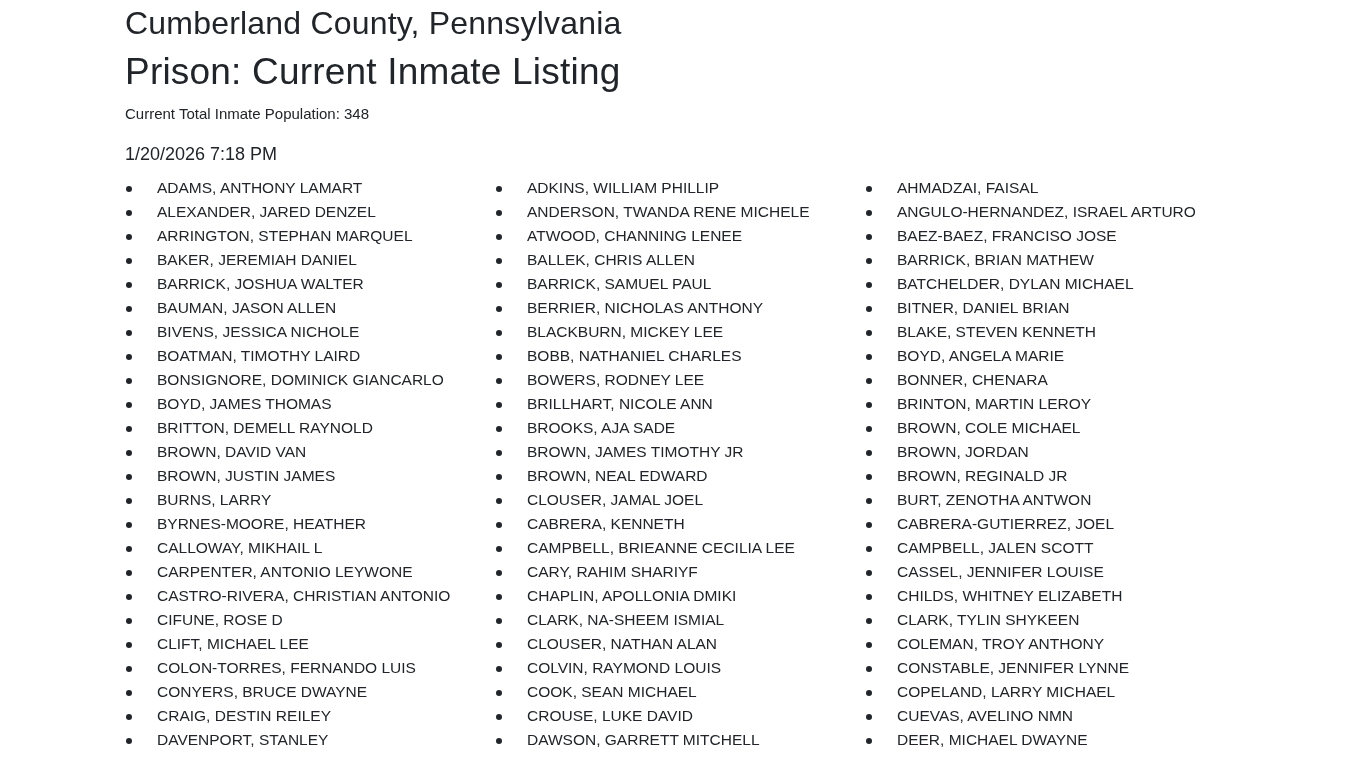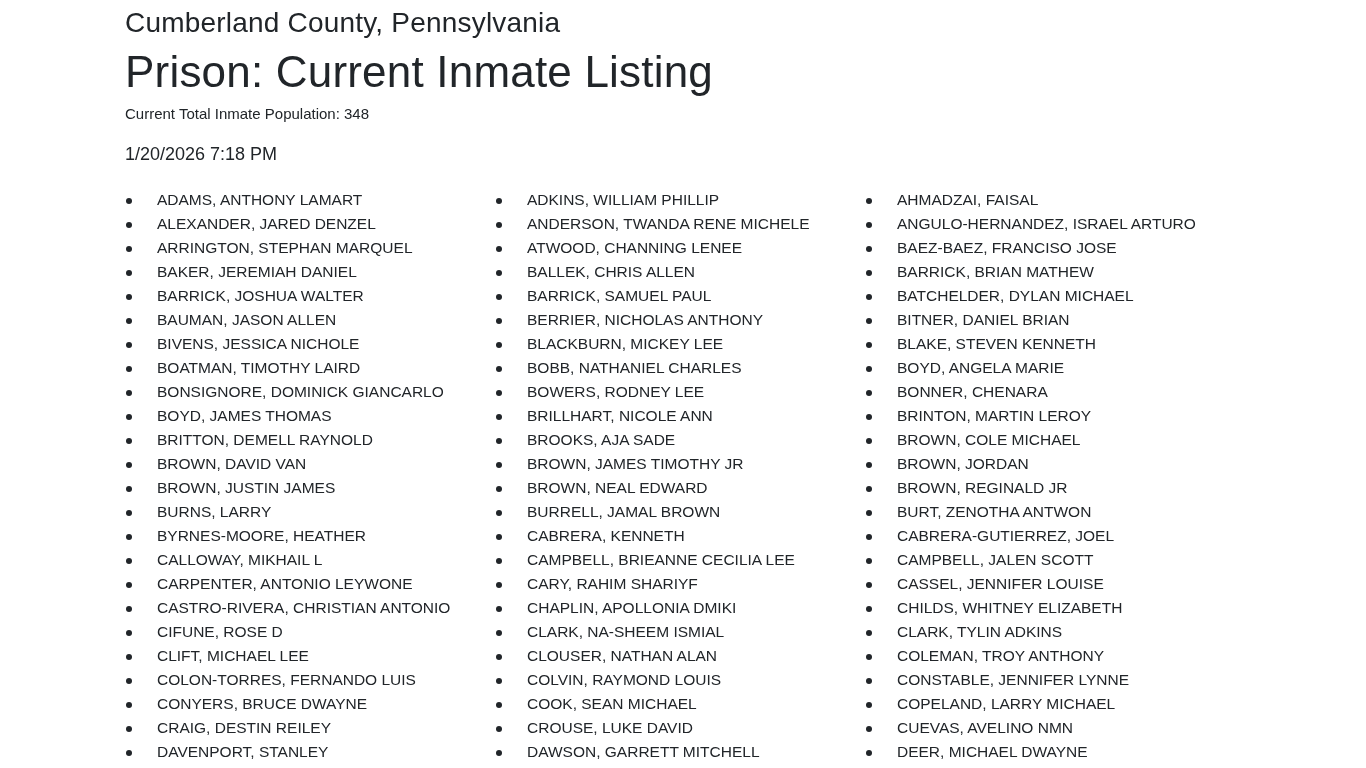--- a/index.html
+++ b/index.html
@@ -13,48 +13,48 @@
     overflow: hidden;
     font-family: "Liberation Sans", "DejaVu Sans", sans-serif;
     color: #212529;
   }
   .container {
     position: relative;
     margin-left: 125px;
     width: 1116px;
   }
   .county-title {
-    font-size: 28px;
+    font-size: 32px;
     font-weight: 500;
     line-height: 38px;
     margin: 4px 0 0 0;
     padding: 0;
     letter-spacing: 0.2px;
   }
   .page-title {
-    font-size: 44px;
+    font-size: 37px;
     font-weight: 500;
     line-height: 44px;
     margin: 8px 0 0 0;
     padding: 0;
     letter-spacing: 0.2px;
   }
   .population {
     font-size: 15px;
     line-height: 20px;
     margin: 10px 0 0 0;
   }
   .timestamp {
     font-size: 18px;
     line-height: 20px;
     margin: 20px 0 0 0;
   }
   .columns {
     display: flex;
-    margin-top: 24px;
+    margin-top: 12px;
   }
   .col {
     width: 370px;
     margin: 0;
     padding: 0;
     list-style: none;
   }
   .col li {
     position: relative;
     height: 24px;
@@ -118,21 +118,21 @@
         <li>BALLEK, CHRIS ALLEN</li>
         <li>BARRICK, SAMUEL PAUL</li>
         <li>BERRIER, NICHOLAS ANTHONY</li>
         <li>BLACKBURN, MICKEY LEE</li>
         <li>BOBB, NATHANIEL CHARLES</li>
         <li>BOWERS, RODNEY LEE</li>
         <li>BRILLHART, NICOLE ANN</li>
         <li>BROOKS, AJA SADE</li>
         <li>BROWN, JAMES TIMOTHY JR</li>
         <li>BROWN, NEAL EDWARD</li>
-        <li>BURRELL, JAMAL BROWN</li>
+        <li>CLOUSER, JAMAL JOEL</li>
         <li>CABRERA, KENNETH</li>
         <li>CAMPBELL, BRIEANNE CECILIA LEE</li>
         <li>CARY, RAHIM SHARIYF</li>
         <li>CHAPLIN, APOLLONIA DMIKI</li>
         <li>CLARK, NA-SHEEM ISMIAL</li>
         <li>CLOUSER, NATHAN ALAN</li>
         <li>COLVIN, RAYMOND LOUIS</li>
         <li>COOK, SEAN MICHAEL</li>
         <li>CROUSE, LUKE DAVID</li>
         <li>DAWSON, GARRETT MITCHELL</li>
@@ -149,21 +149,21 @@
         <li>BONNER, CHENARA</li>
         <li>BRINTON, MARTIN LEROY</li>
         <li>BROWN, COLE MICHAEL</li>
         <li>BROWN, JORDAN</li>
         <li>BROWN, REGINALD JR</li>
         <li>BURT, ZENOTHA ANTWON</li>
         <li>CABRERA-GUTIERREZ, JOEL</li>
         <li>CAMPBELL, JALEN SCOTT</li>
         <li>CASSEL, JENNIFER LOUISE</li>
         <li>CHILDS, WHITNEY ELIZABETH</li>
-        <li>CLARK, TYLIN ADKINS</li>
+        <li>CLARK, TYLIN SHYKEEN</li>
         <li>COLEMAN, TROY ANTHONY</li>
         <li>CONSTABLE, JENNIFER LYNNE</li>
         <li>COPELAND, LARRY MICHAEL</li>
         <li>CUEVAS, AVELINO NMN</li>
         <li>DEER, MICHAEL DWAYNE</li>
       </ul>
   </div>
 </div>
 
 </body></html>

